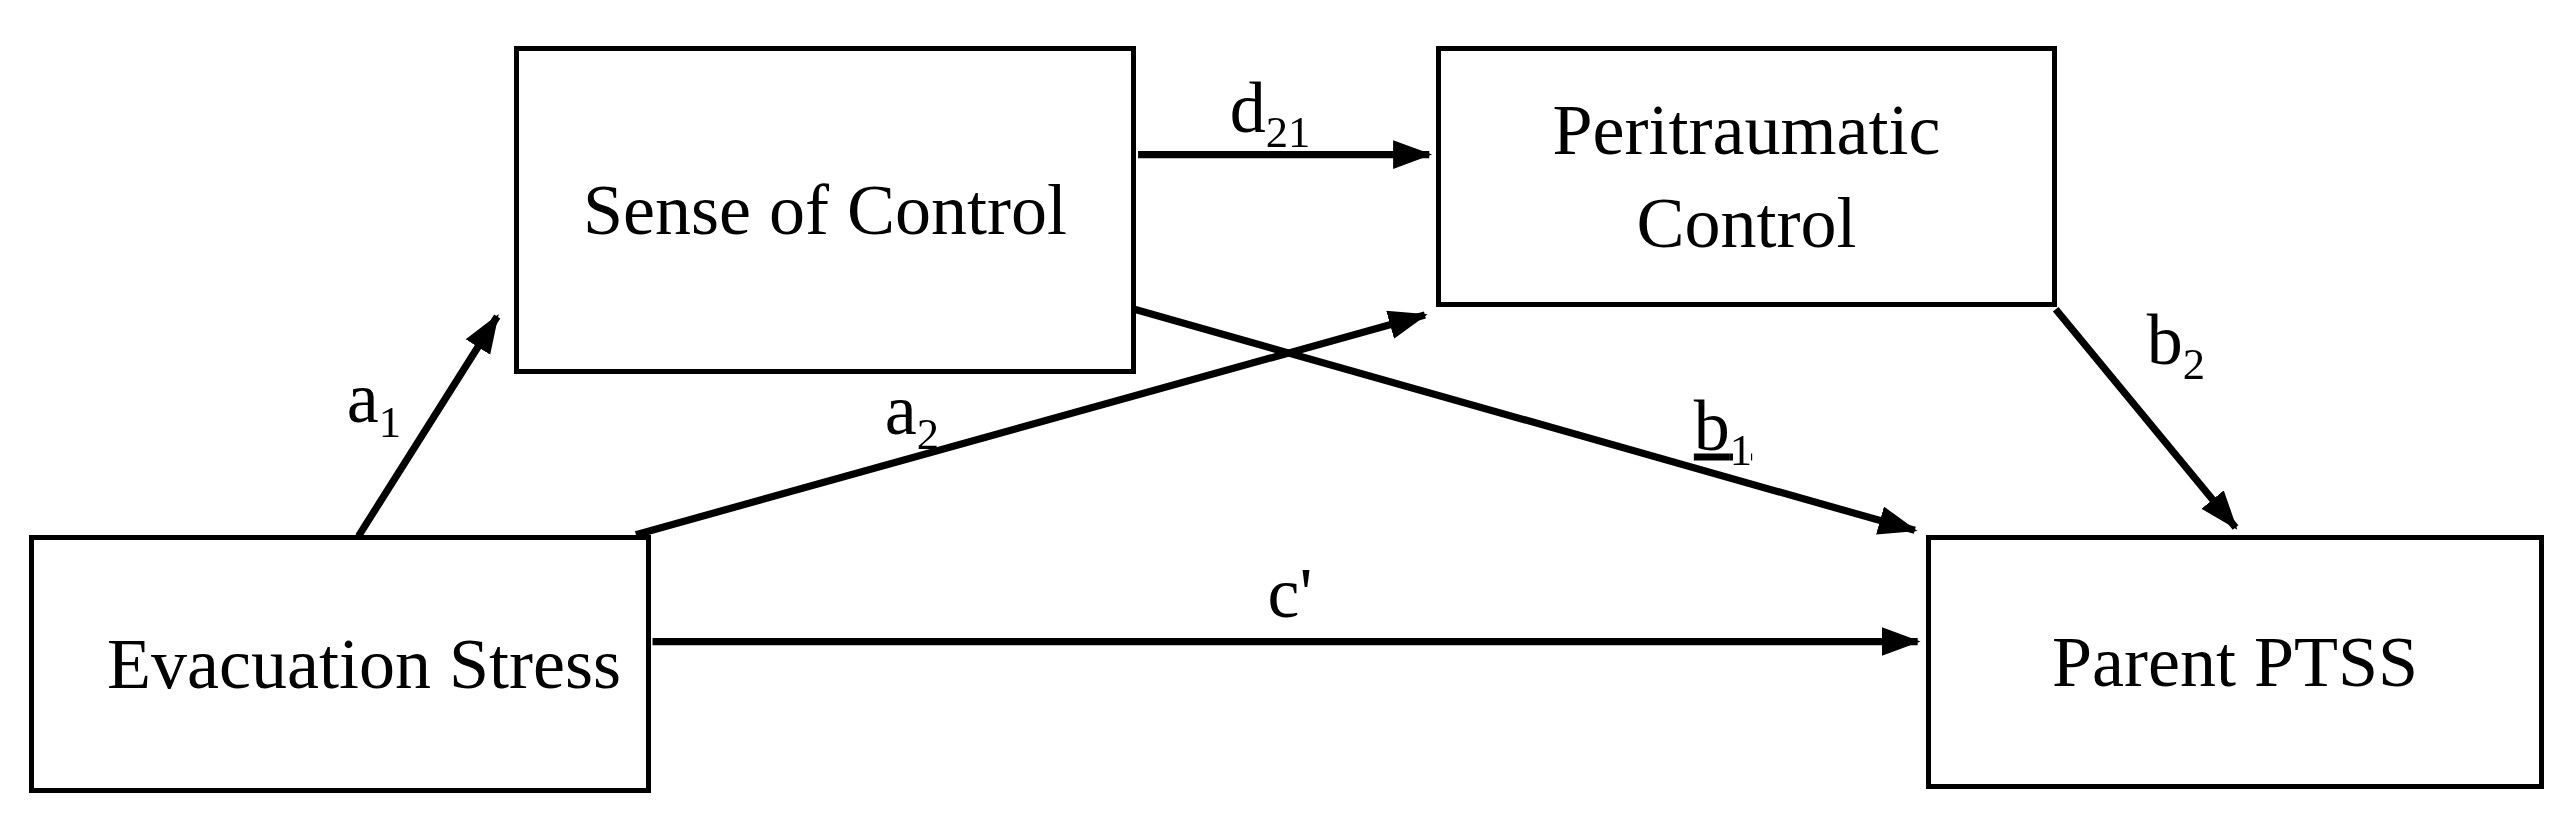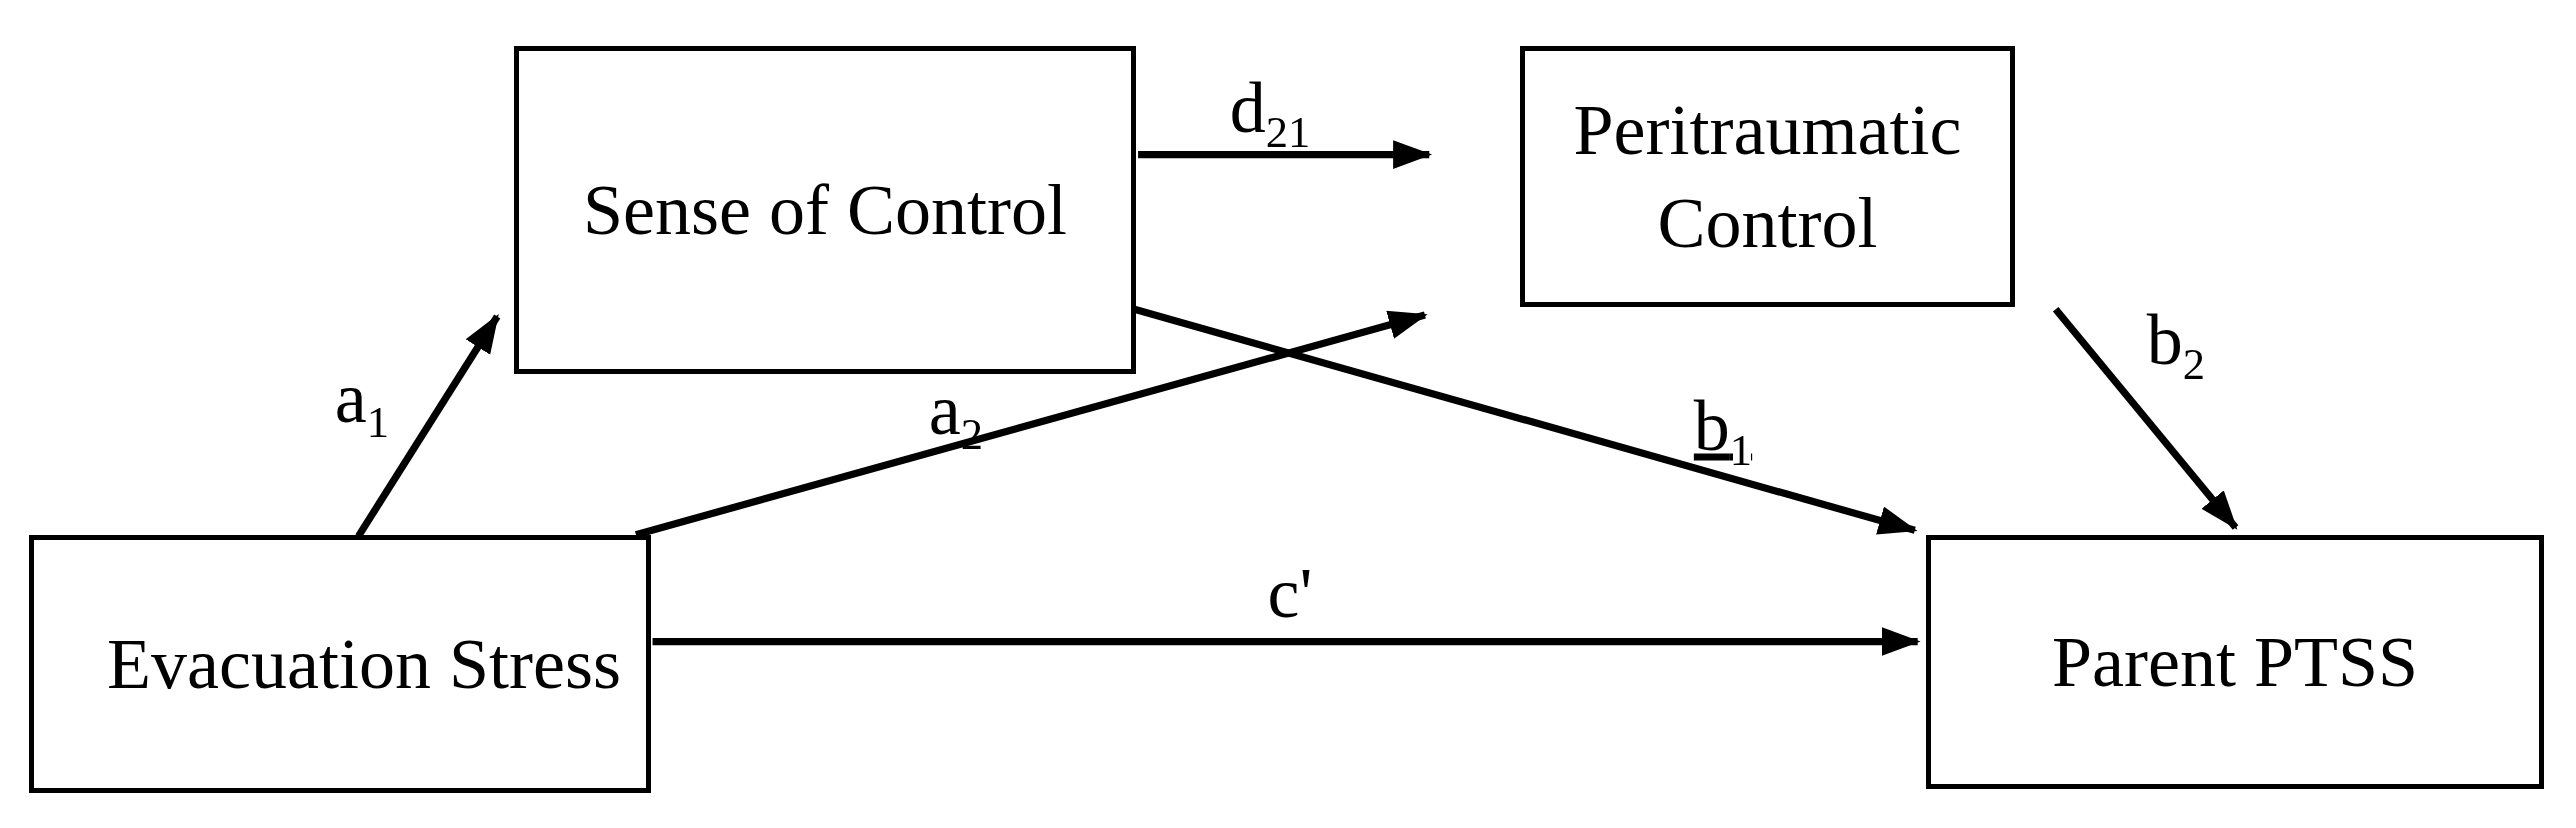--- a/index.html
+++ b/index.html
@@ -37,36 +37,36 @@
     display: flex;
     flex-direction: column;
     align-items: center;
     justify-content: center;
     text-align: center;
     font-size: 72px;
     line-height: 1.28;
     z-index: 2;
   }
   .box-soc { left: 514px;  top: 46px;  width: 622px; height: 328px; }
-  .box-pd  { left: 1520px; top: 46px;  width: 495px; height: 261px; }
+  .box-pd  { left: 1436px; top: 46px;  width: 621px; height: 261px; }
   .box-es  { left: 29px;   top: 535px; width: 622px; height: 258px; padding-left: 48px; }
   .box-pp  { left: 1926px; top: 535px; width: 618px; height: 254px; }
   .path-label {
     position: absolute;
     transform: translate(-50%, -50%);
     font-size: 72px;
     white-space: nowrap;
     z-index: 3;
   }
   .path-label sub {
     font-size: 0.62em;
     line-height: 0;
   }
-  .lbl-a1  { left: 362px;  top: 398px; }
-  .lbl-a2  { left: 912px; top: 410px; margin-left: 44px; }
+  .lbl-a1  { left: 374px;  top: 398px; }
+  .lbl-a2  { left: 912px; top: 410px; }
   .lbl-d21 { left: 1270px; top: 108px; }
   .lbl-b1  { left: 1723px; top: 426px; text-decoration: underline; }
   .lbl-b2  { left: 2176px; top: 340px; }
   .lbl-c   { left: 1290px; top: 593px; }
 </style>
 </head>
 <body>
 
 <div class="diagram" style="--bg-color: #ffffff; --line-color: #000000; --text-color: #000000;">
 

